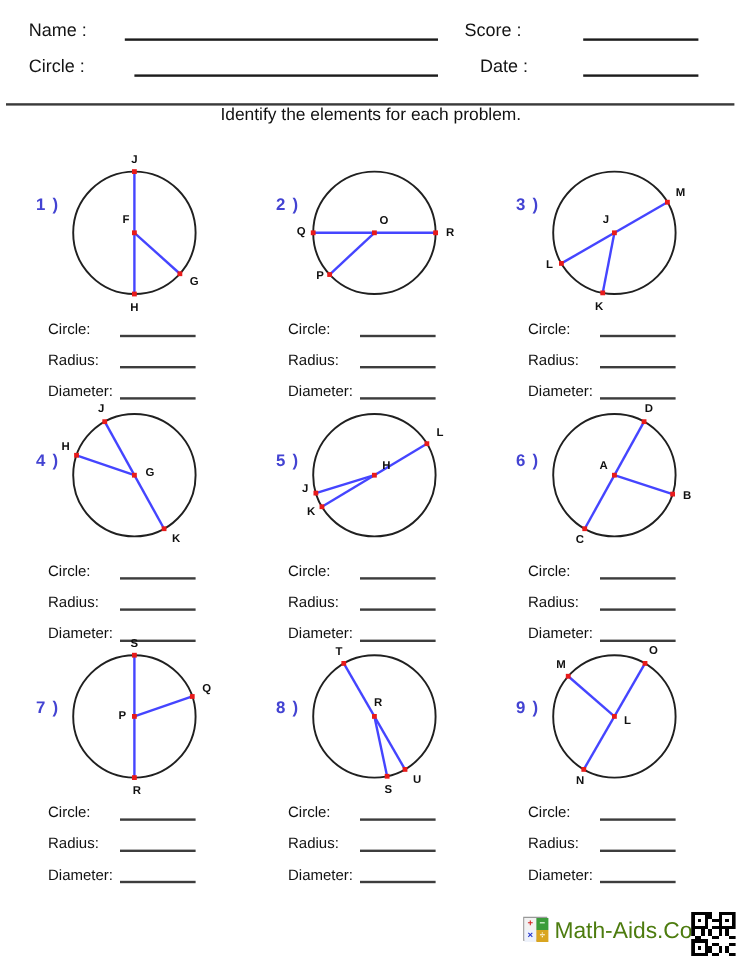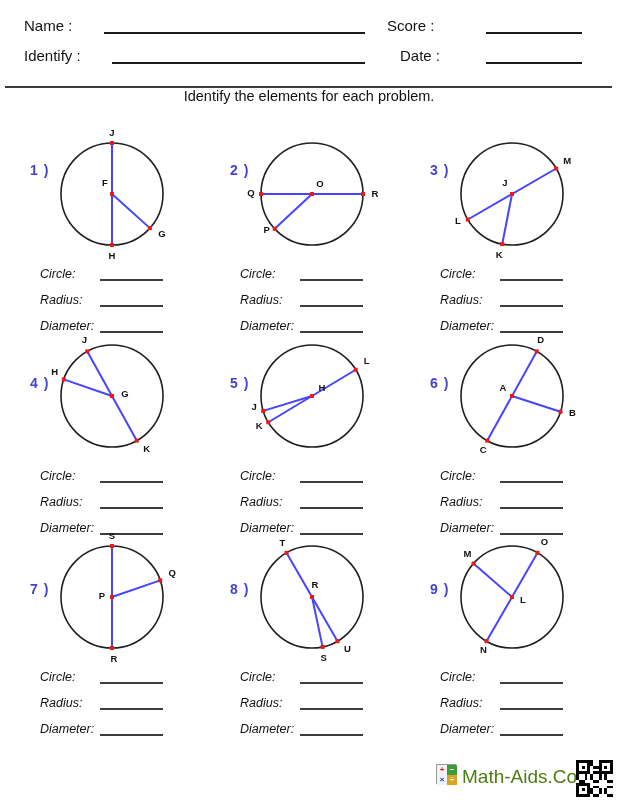--- a/index.html
+++ b/index.html
@@ -28,21 +28,21 @@
         grid-template-rows:213px 206px 196px;}
   .cell{position:relative;}
   .pnum{position:absolute;left:20px;top:50px;font-size:14px;font-weight:bold;
         color:#4343d2;letter-spacing:1px;}
   .diagram{display:block;margin-left:18px;overflow:visible;}
   .cell:nth-child(-n+3) .diagram{margin-top:20px;}
   .cell:nth-child(n+4):nth-child(-n+6) .diagram{margin-top:9px;}
   .cell:nth-child(n+7) .diagram{margin-top:4px;}
   .plabel{font-size:9.5px;font-weight:bold;fill:#111;text-anchor:middle;}
   .answers{margin-top:1px;}
-  .arow{position:relative;height:26px;font-style:italic;}
+  .arow{position:relative;height:26px;}
   .alabel{position:absolute;left:30px;top:2px;font-size:12.5px;color:#111;}
   .ablank{position:absolute;left:90px;top:2px;width:63px;height:12px;
           border-bottom:2px solid #3d3d3d;}
   
   .footer{position:absolute;left:0;top:758px;width:618px;height:42px;}
   .mlogo{position:absolute;left:436px;top:6px;width:20px;height:20px;
          display:grid;grid-template-columns:10px 10px;grid-template-rows:10px 10px;
          border:1px solid #999;background:#ddd;box-sizing:border-box;}
   .mlogo i{font-style:normal;font-size:8px;font-weight:bold;line-height:9px;
            text-align:center;display:block;}
@@ -54,21 +54,21 @@
   .qr{position:absolute;left:576px;top:2px;width:37px;height:37px;}
 </style>
 </head>
 <body>
 
 <div class="header">
   <span class="hlabel name-label">Name :</span>
   <span class="hblank name-blank"></span>
   <span class="hlabel score-label">Score :</span>
   <span class="hblank score-blank"></span>
-  <span class="hlabel teacher-label">Identify :</span>
+  <span class="hlabel teacher-label">Circle :</span>
   <span class="hblank teacher-blank"></span>
   <span class="hlabel date-label">Date :</span>
   <span class="hblank date-blank"></span>
   <div class="divider"></div>
 </div>
 
 <div class="title">Identify the elements for each problem.</div>
 
 <div class="grid">
     <div class="cell">

